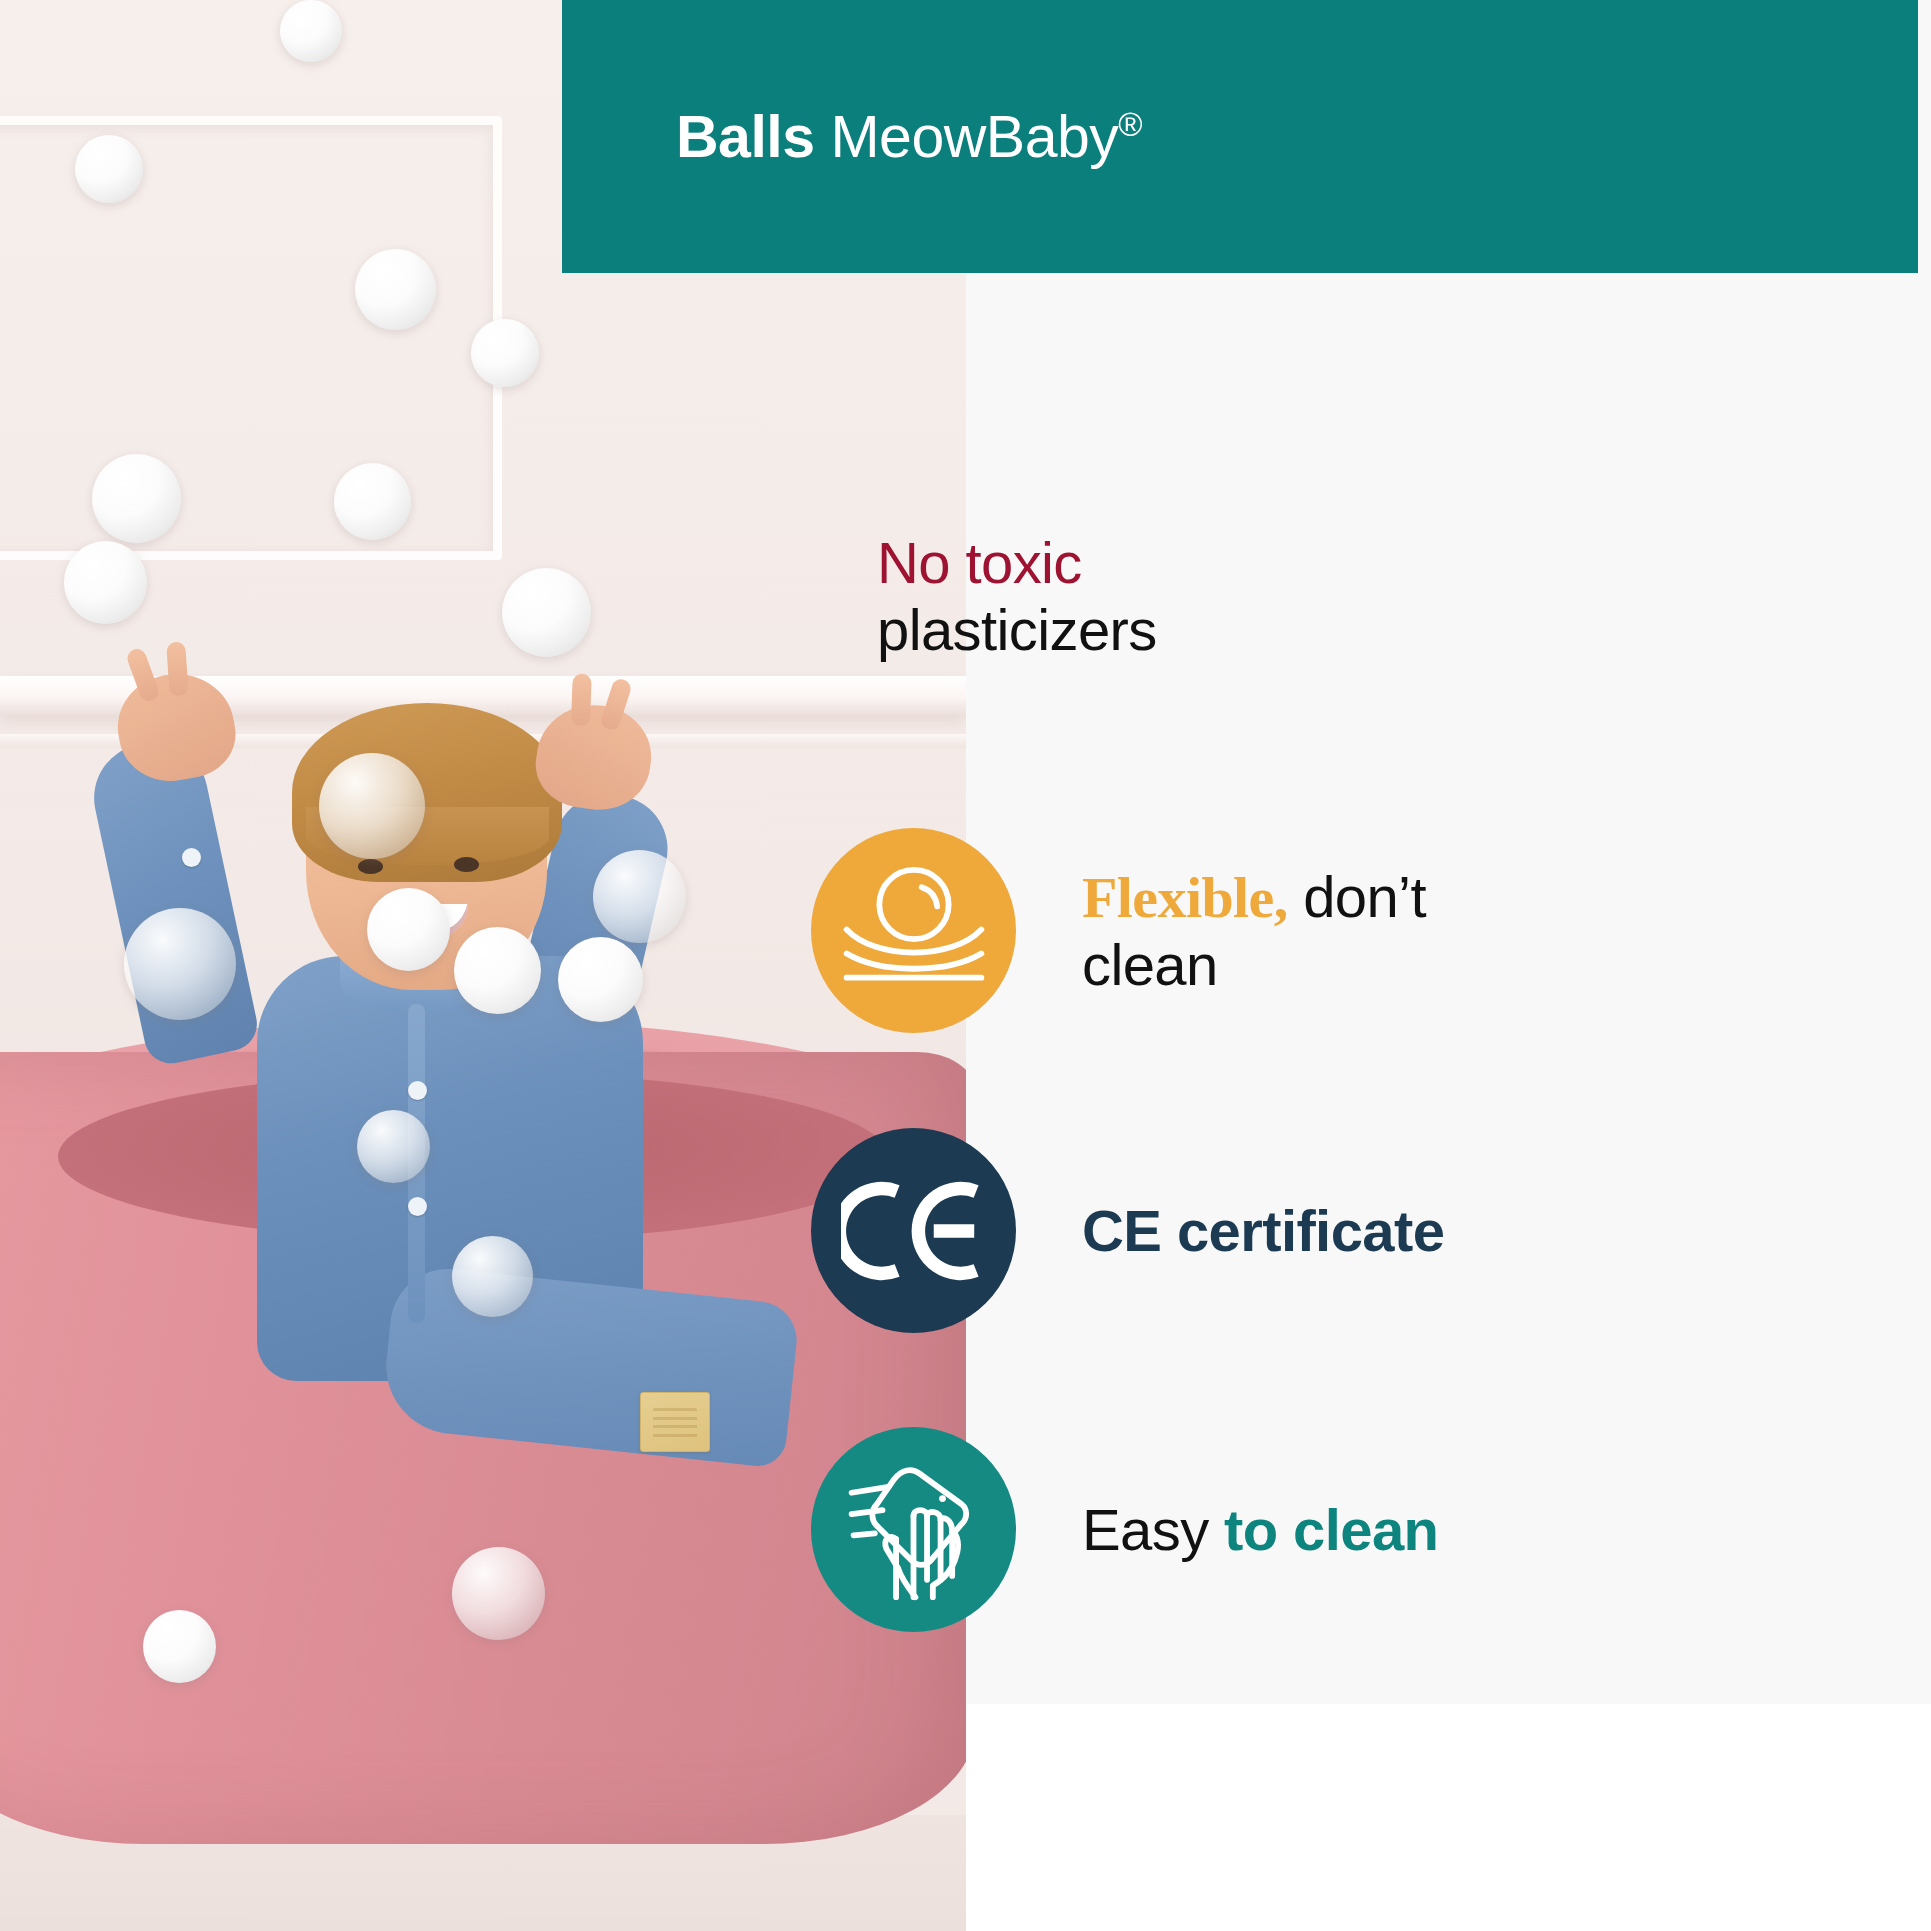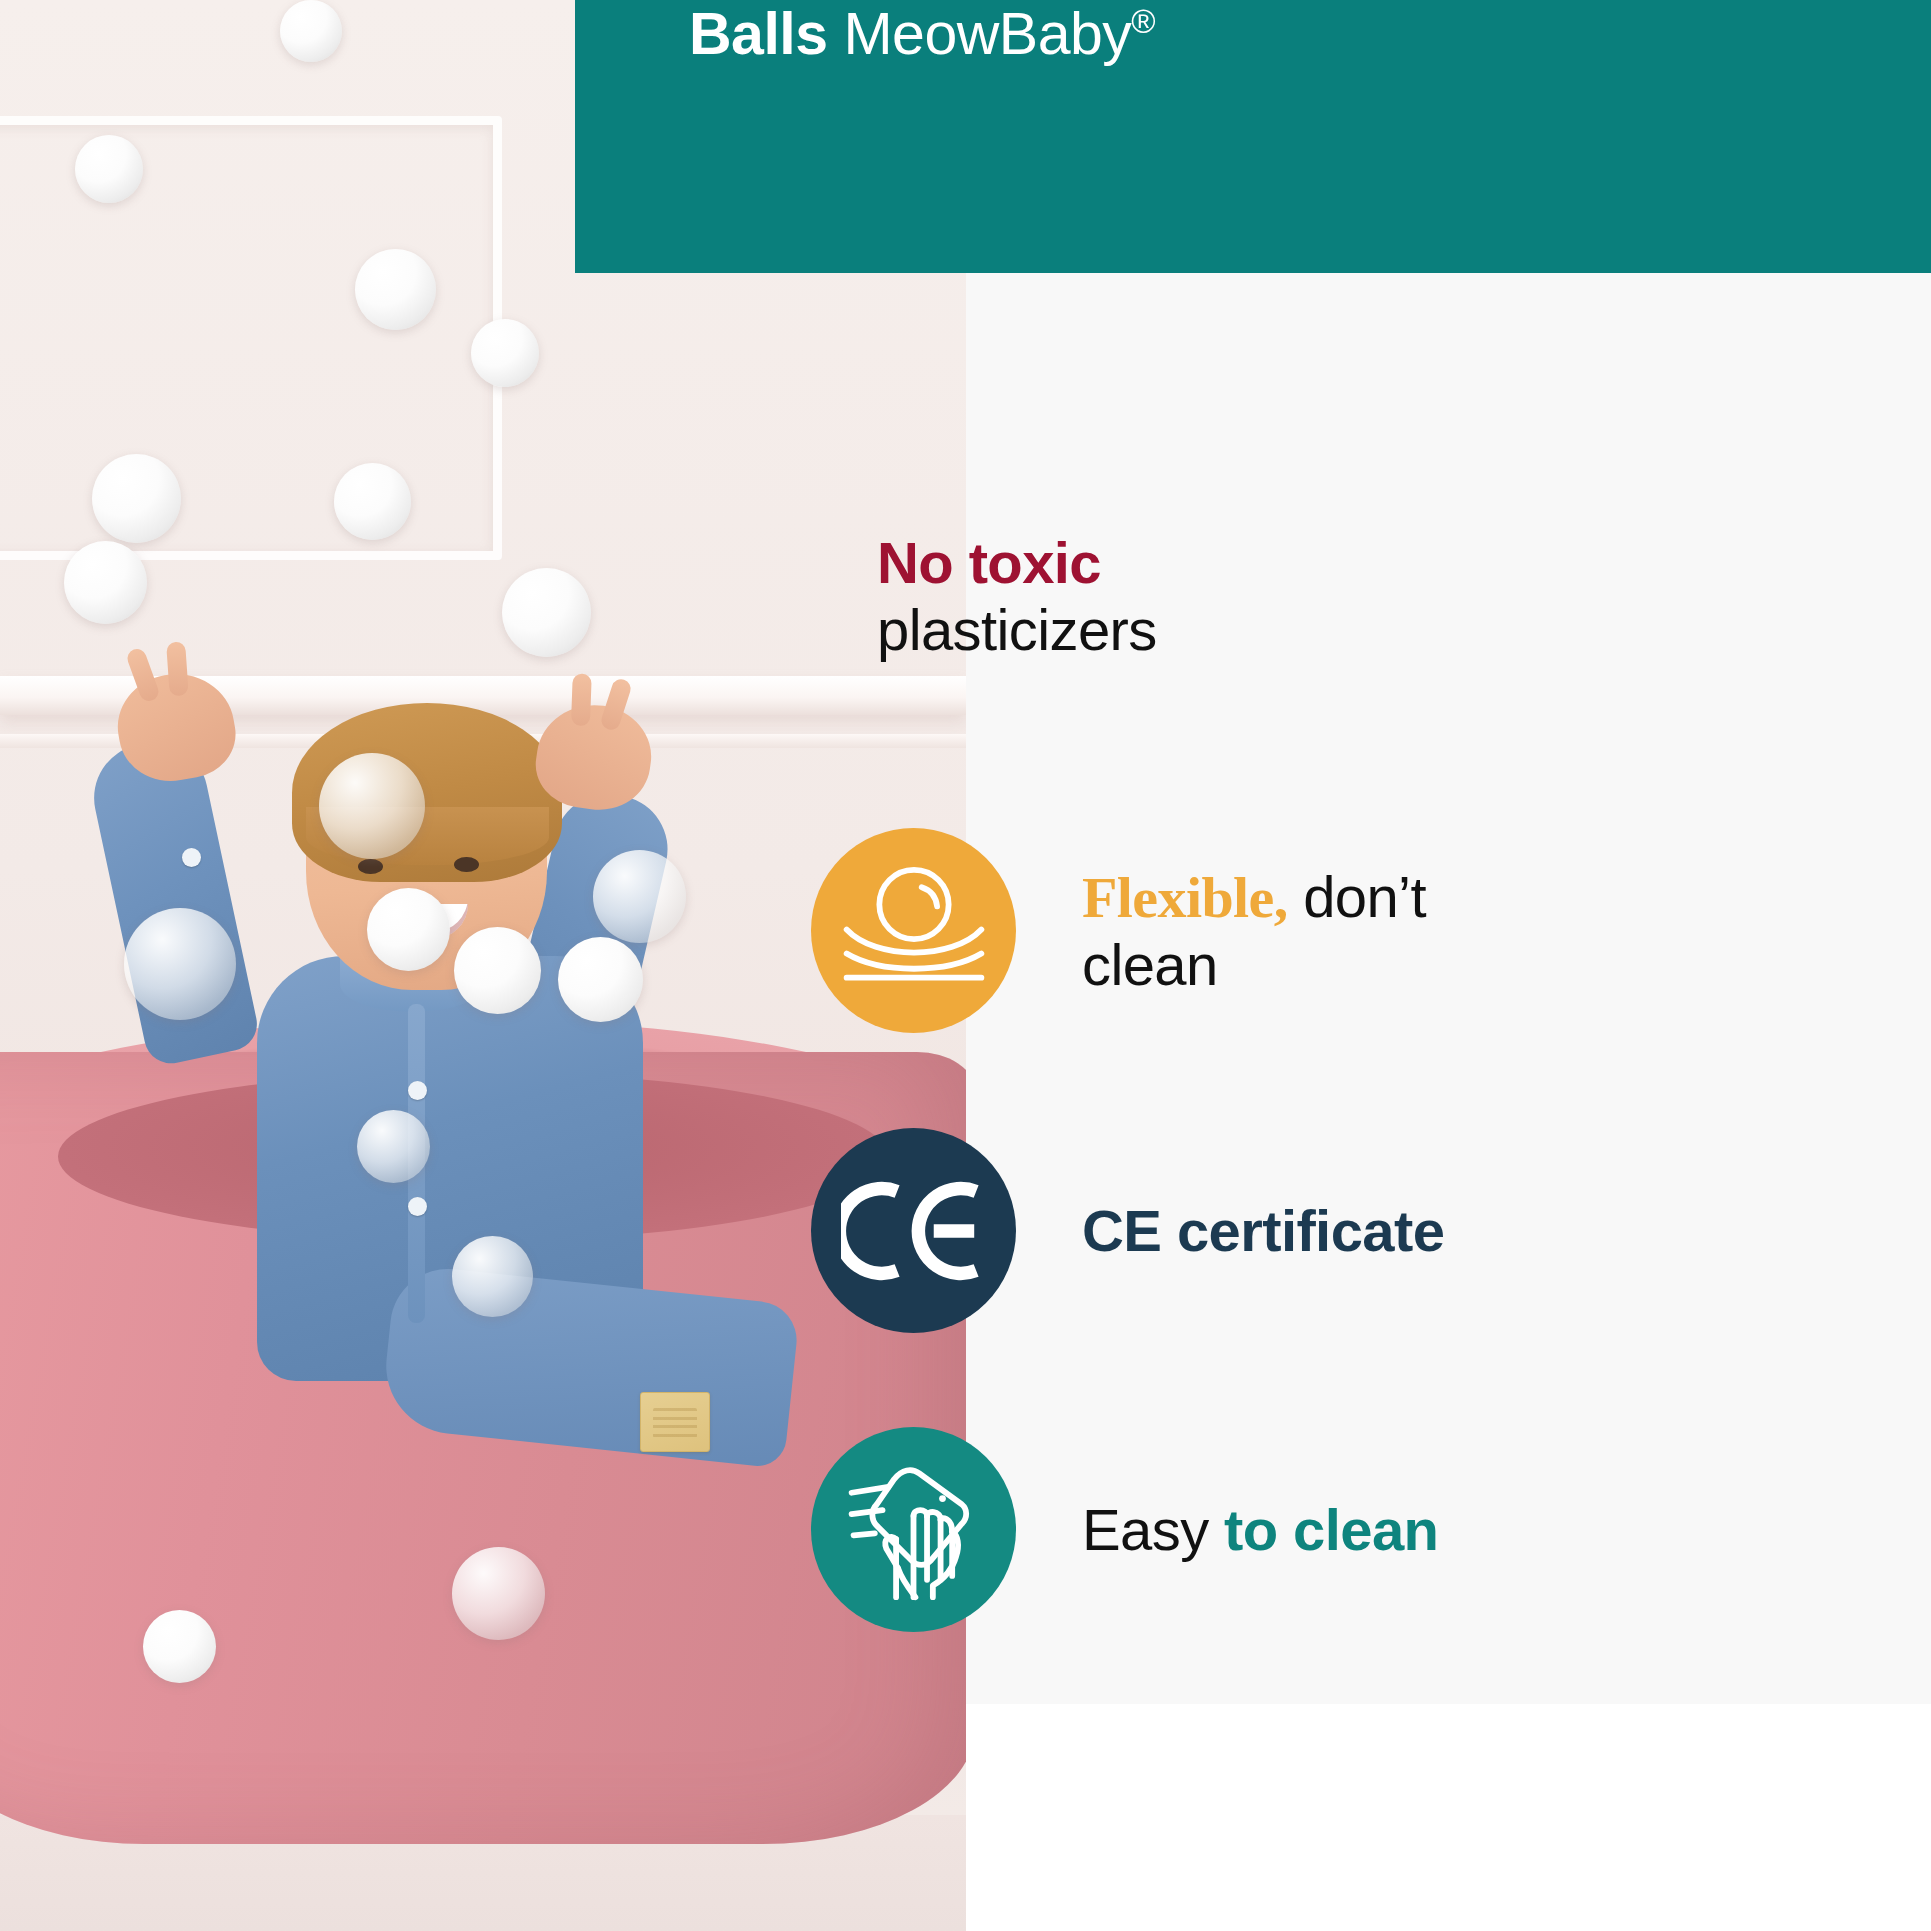--- a/index.html
+++ b/index.html
@@ -165,23 +165,23 @@
   }
 
   
   .right-panel {
     position:absolute; left:966px; top:0; width:966px; height:1704px;
     background:#f8f8f8;
   }
 
   
   .header-bar {
-    position:absolute; left:575px; top:0; width:1356px; height:273px;
+    position:absolute; left:562px; top:0; width:1356px; height:273px;
     background:#0a7f7c; z-index:5;
-    display:flex; align-items:flex-start;
+    display:flex; align-items:center;
   }
   .header-title {
     margin-left:114px;
     color:#ffffff; font-size:59px; letter-spacing:-0.5px; white-space:nowrap;
   }
   .header-title .b { font-weight:700; }
   .header-title .r { font-weight:400; }
   .header-title .reg { font-size:33px; vertical-align:super; font-weight:400; }
 
   
@@ -195,21 +195,21 @@
   }
   .badge.red   { background:#9e1232; }
   .badge.amber { background:#efa93a; }
   .badge.navy  { background:#1c3a51; }
   .badge.teal  { background:#148a82; }
 
   .ftext {
     margin-left:66px; font-size:58px; line-height:1.16; color:#111111;
     letter-spacing:-0.6px; white-space:nowrap;
   }
-  .ftext .hi-red   { color:#9e1232; font-weight:700; }
+  .ftext .hi-red   { color:#9e1232; font-weight:400; }
   .ftext .hi-amber { color:#efa93a; font-weight:700;font-family:Liberation Serif, serif; }
   .ftext .hi-navy  { color:#1c3a51; font-weight:700; }
   .ftext .hi-teal  { color:#0e847e; font-weight:700; }
   .ftext .plain    { color:#111111; font-weight:400; }
 
   svg { display:block; }
 </style>
 </head>
 <body>
 

